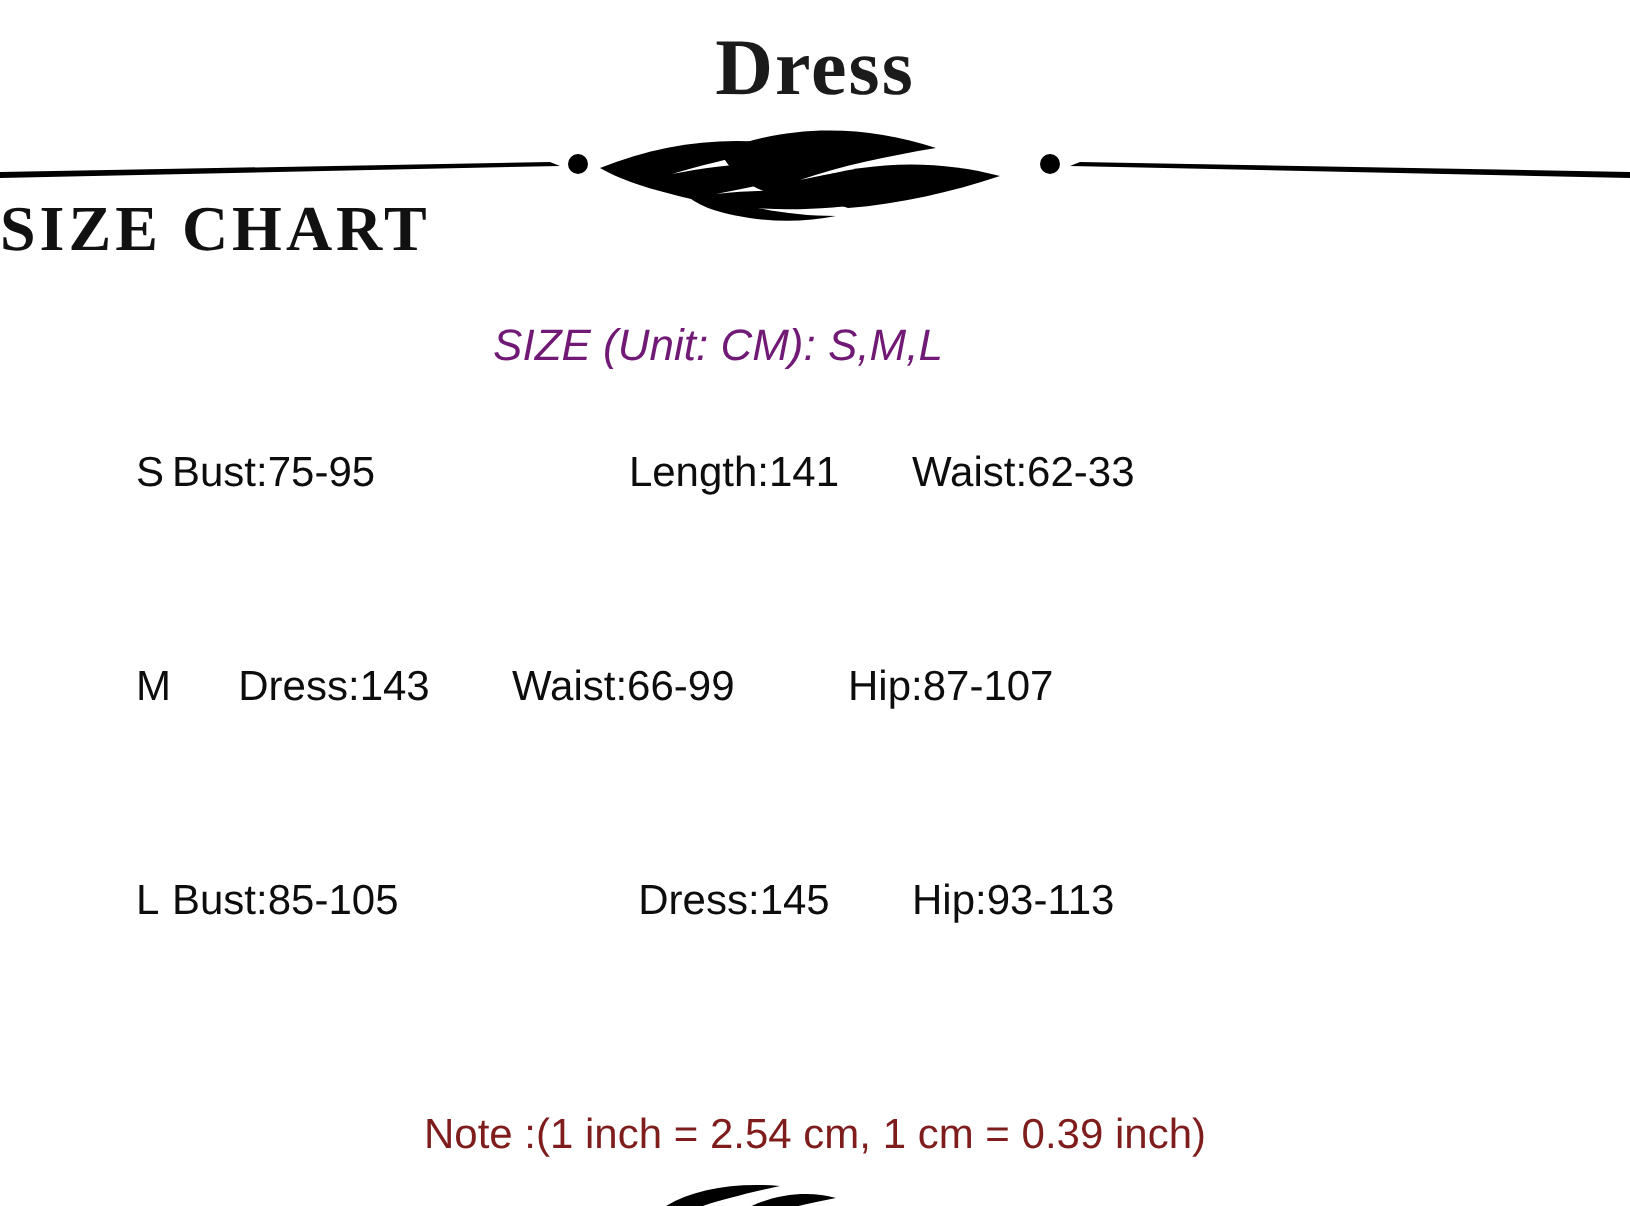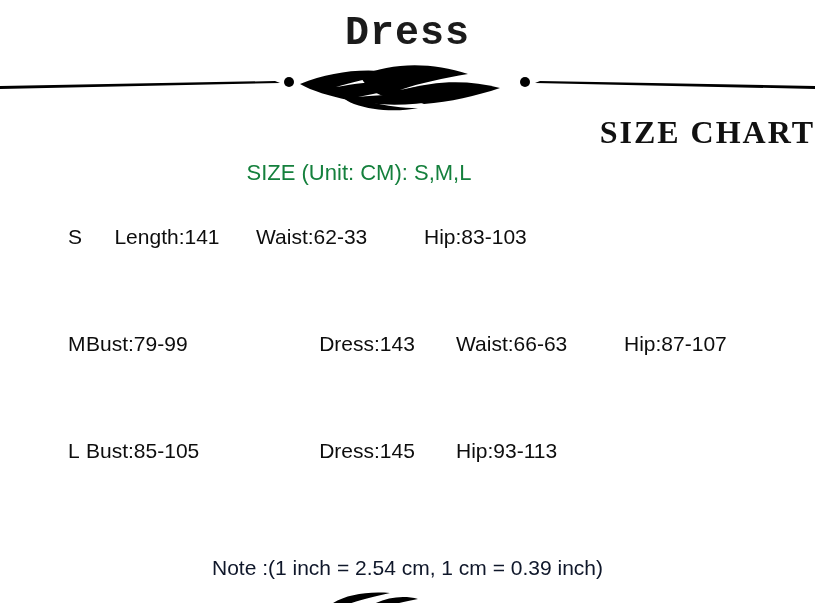--- a/index.html
+++ b/index.html
@@ -21,58 +21,59 @@
     height: 603px;
   }
 
   
   .title {
     position: absolute;
     top: 12px;
     left: 0;
     width: 815px;
     text-align: center;
-    font-family: Liberation Mono, monospace;
+    font-family: Liberation Serif, serif;
     font-size: 40px;
     font-weight: bold;
     letter-spacing: 1px;
     color: #1b1b1b;
     line-height: 1.1;
   }
 
   
   .ornament {
     position: absolute;
     top: 56px;
     left: 0;
     width: 815px;
     height: 60px;
   }
 
   
   .size-chart-heading {
     position: absolute;
-    top: 114px;
-    left: 0;
-    width: 815px;
-    text-align: right;
+    top: 96px;
+    left: 0;
+    width: 815px;
+    text-align: left;
     font-family: "Liberation Serif", serif;
     font-size: 32px;
     font-weight: bold;
     letter-spacing: 2px;
     color: #111111;
   }
   .size-units {
     position: absolute;
     top: 160px;
     left: 0;
     width: 718px;
     text-align: center;
     font-size: 22px;
-    color: #15803d;
+    color: #701a75;
+    font-style: italic;
   }
 
   
   .table {
     position: absolute;
     top: 225px;
     left: 40px;
     width: 735px;
   }
   .row {
@@ -114,21 +115,21 @@
   }
 
   
   .note {
     position: absolute;
     top: 556px;
     left: 0;
     width: 815px;
     text-align: center;
     font-size: 21px;
-    color: #0f172a;
+    color: #7f1d1d;
   }
 
   
   .bottom-ornament {
     position: absolute;
     bottom: -2px;
     left: 0;
     width: 815px;
     height: 16px;
     overflow: hidden;
@@ -159,30 +160,29 @@
     </svg>
   </div>
 
   <div class="size-chart-heading">SIZE CHART</div>
   <div class="size-units">SIZE (Unit: CM): S,M,L</div>
 
   <div class="table">
 
     <div class="row">
       <div class="cell c-size">S</div>
+      <div class="cell c-bust">Bust:75-95</div>
       <div class="cell c-length">Length:141</div>
       <div class="cell c-waist">Waist:62-33</div>
-      <div class="cell c-hip">Hip:83-103</div>
     </div>
 
     <div class="row">
       <div class="cell c-size">M</div>
-      <div class="cell c-bust">Bust:79-99</div>
       <div class="cell c-length">Dress:143</div>
-      <div class="cell c-waist">Waist:66-63</div>
+      <div class="cell c-waist">Waist:66-99</div>
       <div class="cell c-hip">Hip:87-107</div>
     </div>
 
     <div class="row">
       <div class="cell c-size">L</div>
       <div class="cell c-bust">Bust:85-105</div>
       <div class="cell c-length">Dress:145</div>
       <div class="cell c-hip">Hip:93-113</div>
     </div>
 

